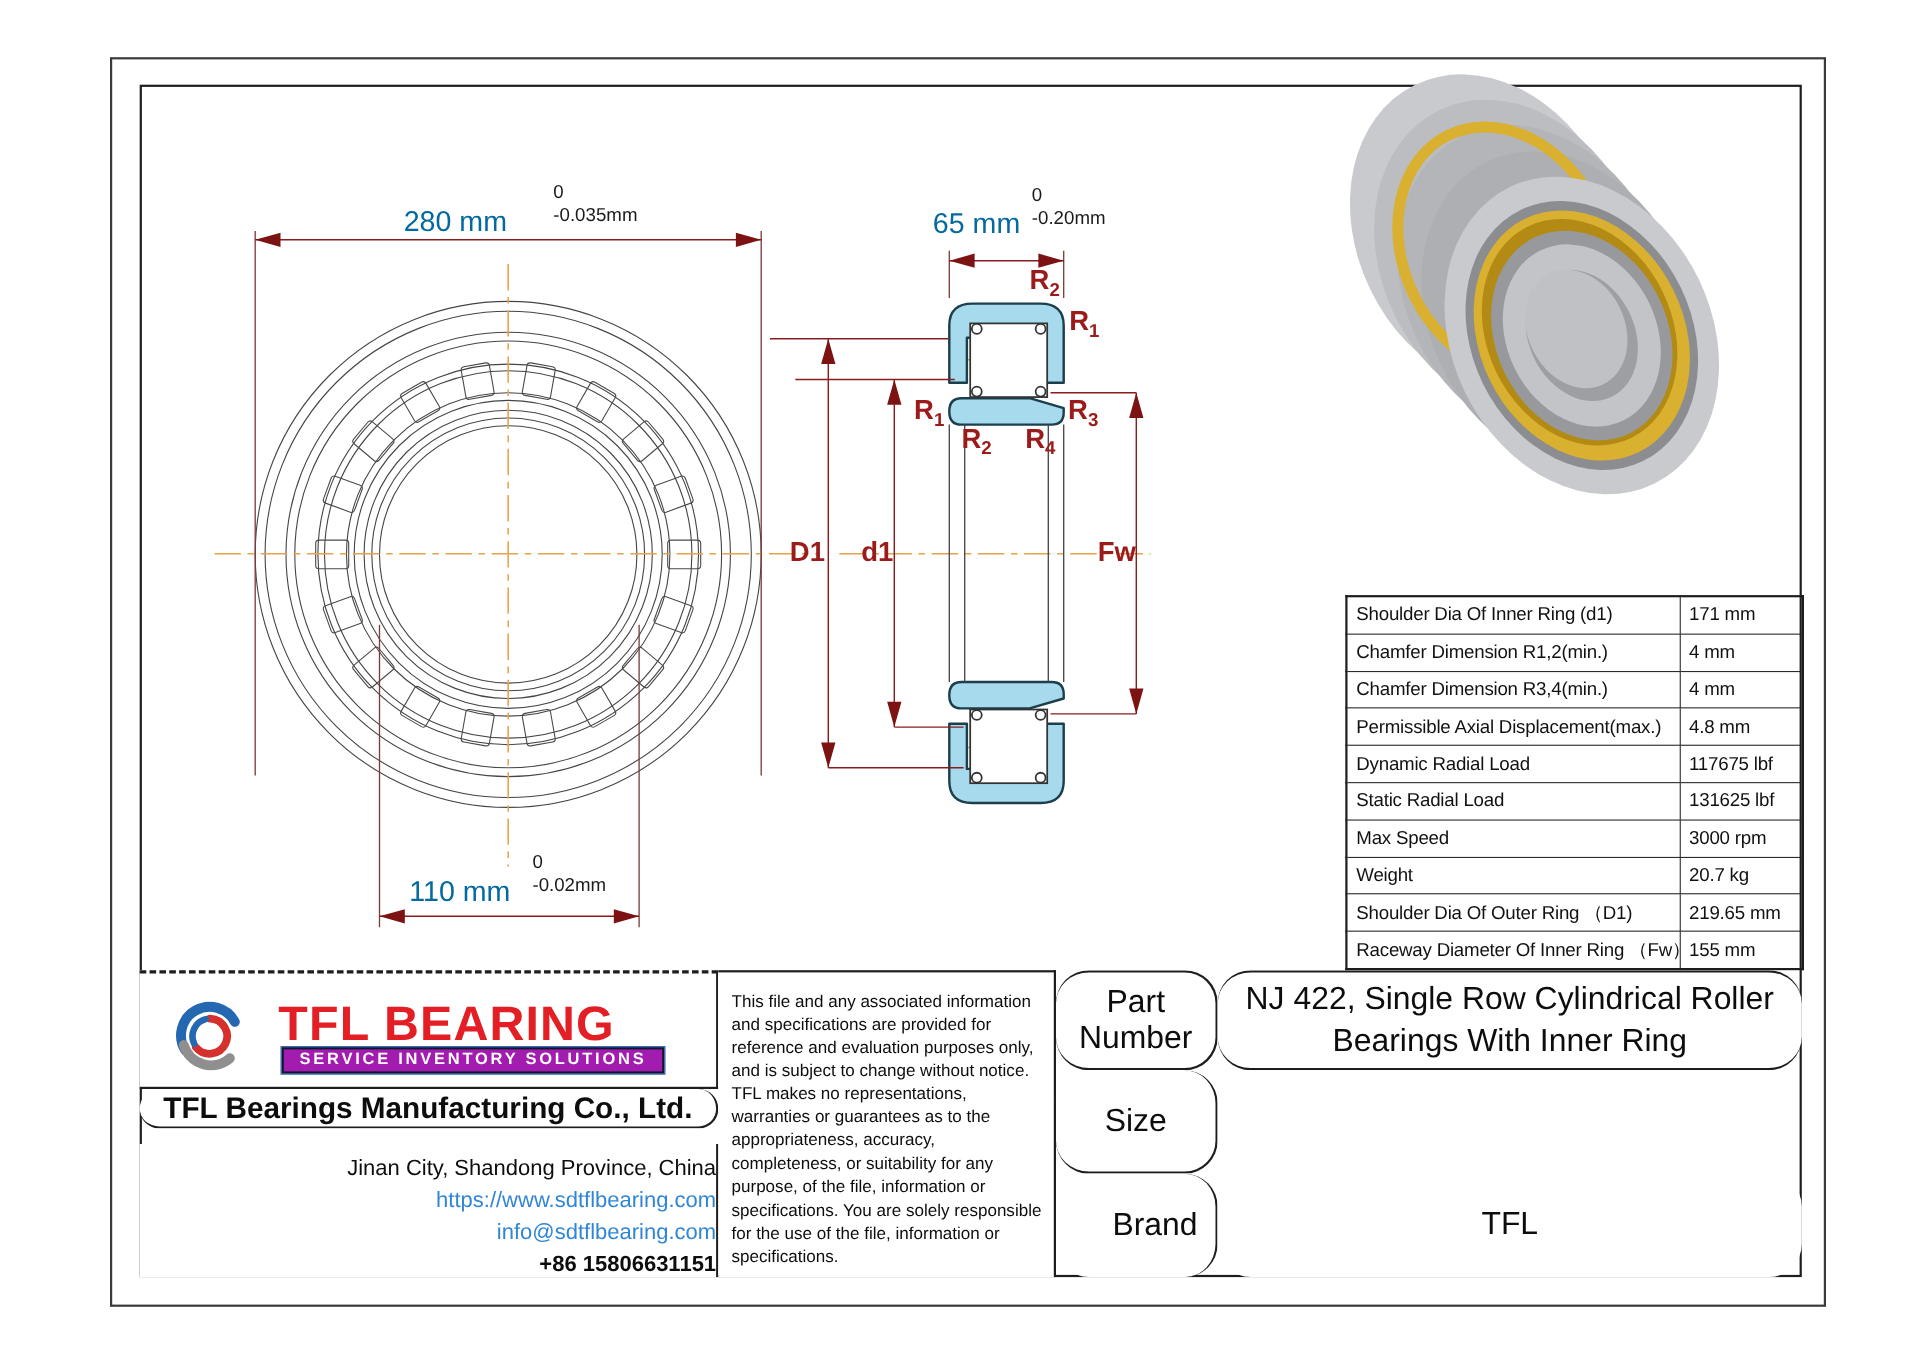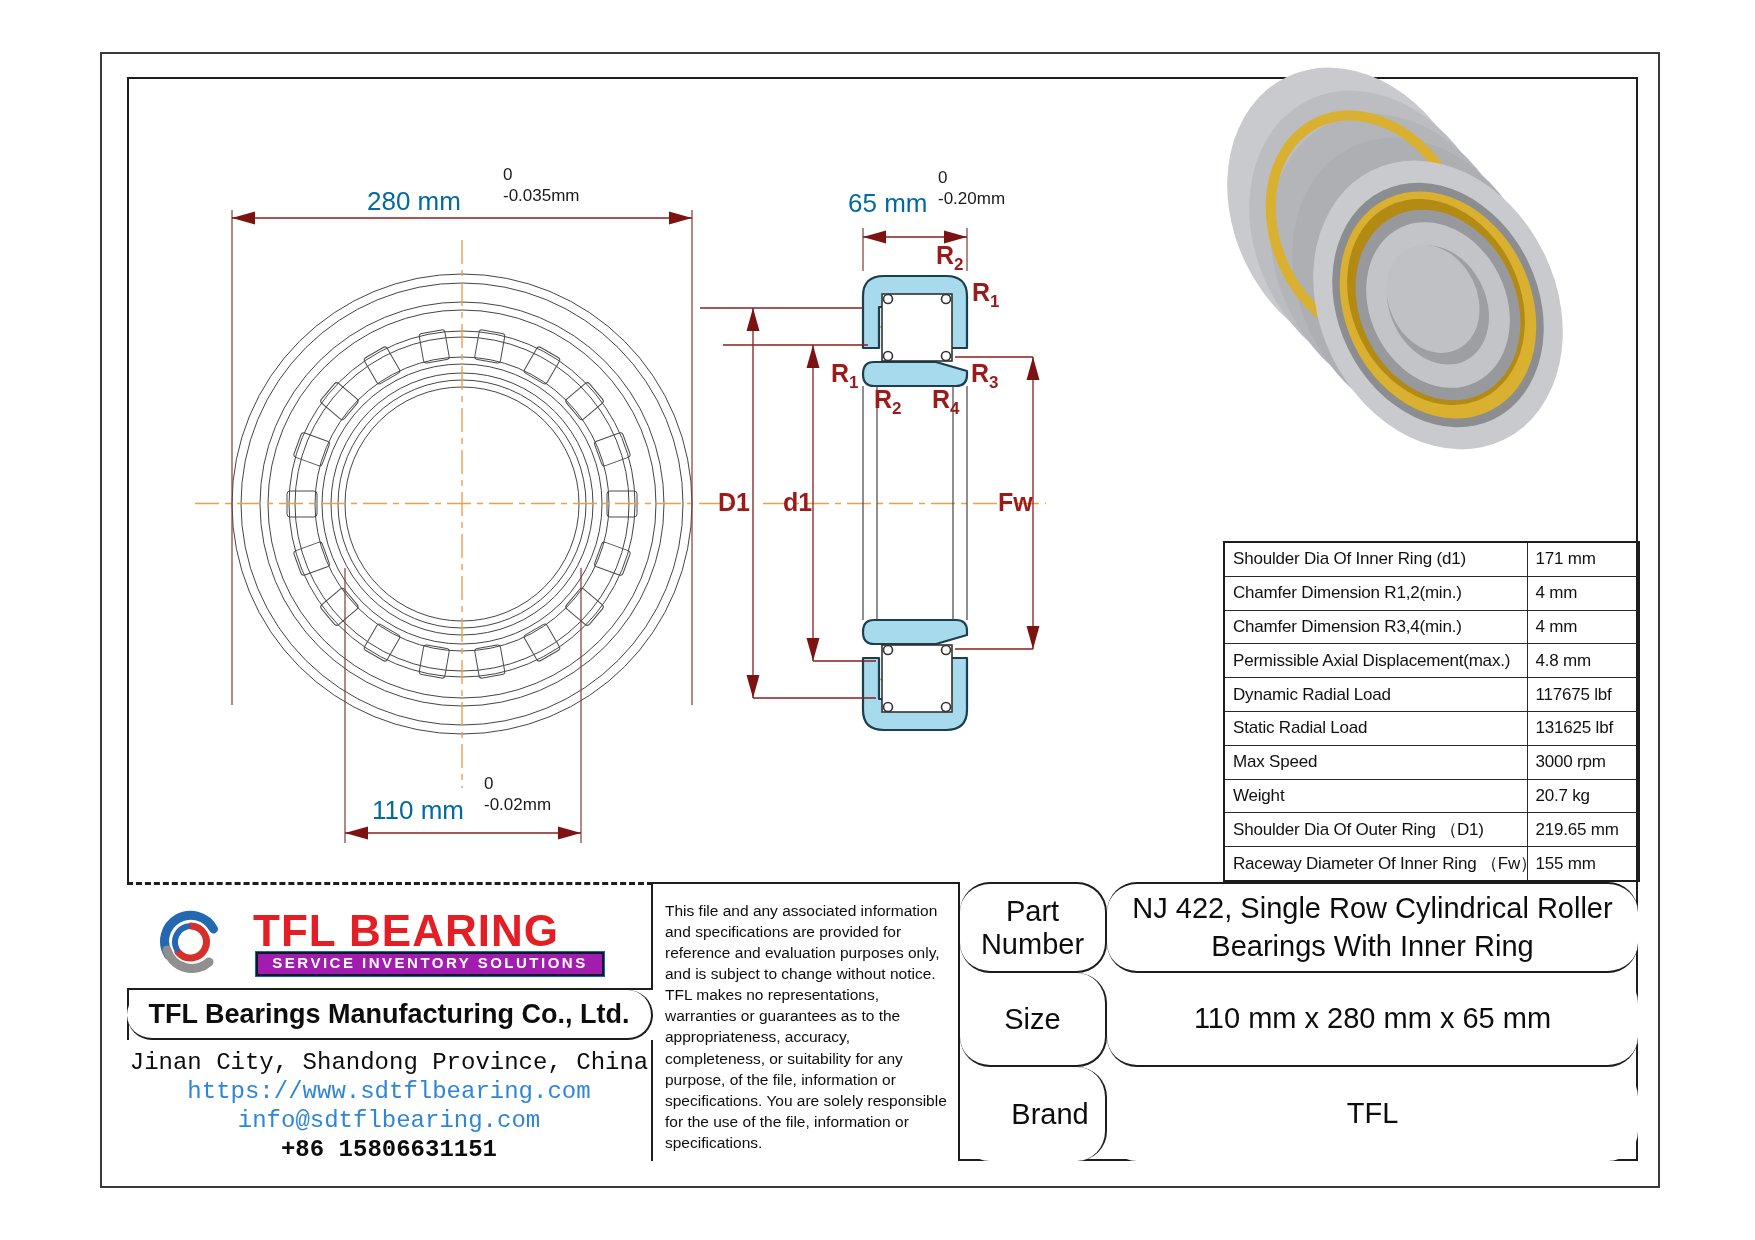--- a/index.html
+++ b/index.html
@@ -22,21 +22,21 @@
   #specs col.c1{width:303px;} #specs col.c2{width:112px;}
   
   .cell{position:absolute;box-sizing:border-box;background:#fff;}
   .b-top{border-top:2px solid #1d1d1d;} .b-right{border-right:2px solid #1d1d1d;}
   .b-bottom{border-bottom:2px solid #1d1d1d;} .b-top-dashed{border-top:3px dashed #1d1d1d;}
   .center-both{display:flex;align-items:center;justify-content:center;text-align:center;border-radius:30px;}
   .blocklabel{font-size:29px;color:#0d0d0d;}
   .blockvalue{font-size:29px;color:#0d0d0d;line-height:1.3;}
   #disclaimer{font-size:15.5px;line-height:1.36;color:#0d0d0d;padding:16px 10px 0 12px;text-align:left;}
   #company-name{font-size:27px;font-weight:700;color:#0d0d0d;}
-  .addr-line{font-size:24px;color:#0d0d0d;text-align:center;line-height:29px;font-family:Liberation Mono, monospace;}
+  .addr-line{font-size:20px;color:#0d0d0d;text-align:right;line-height:29px;}
   .addr-link{color:#2f86d6;text-decoration:none;cursor:pointer;}
   #phone{font-weight:600;}
   
   #logo-text{left:253px;top:906px;font-size:44px;font-weight:800;color:#e31e24;letter-spacing:1px;white-space:nowrap;}
   #logo-bar{left:256px;top:952px;width:348px;height:24px;background:#a21caf;border:2px solid #0f172a;
             outline:1px solid #1e63b0;box-sizing:border-box;display:flex;align-items:flex-start;justify-content:center;}
   #logo-bar span{color:#fff;font-size:15px;font-weight:700;letter-spacing:2.5px;white-space:nowrap;}
   svg{display:block;}
 </style>
 </head>
@@ -264,21 +264,21 @@
       <path d="M9 50 A 26 26 0 0 0 51 62" stroke="#8f8f8f" stroke-width="9"></path>
       <path d="M33 26 A 16 16 0 1 1 20 52" stroke="#d6302c" stroke-width="7"></path>
       <path d="M29 26.5 A 16 16 0 0 0 18.6 49" stroke="#2468b2" stroke-width="6"></path>
     </g>
   </svg>
   <div class="abs" id="logo-text">TFL BEARING</div>
   <div class="abs" id="logo-bar">
     <span>SERVICE INVENTORY SOLUTIONS</span>
   </div>
 
-  <div class="cell b-right b-bottom center-both" style="left:127px;top:990px;width:526px;height:50px;">
+  <div class="cell b-right b-bottom center-both" style="left:127px;top:990px;width:526px;height:36px;">
     <span id="company-name">TFL Bearings Manufacturing Co., Ltd.</span>
   </div>
 
   <div class="cell b-right" style="left:127px;top:1040px;width:526px;height:121px;padding-top:8px;">
     <div class="addr-line">Jinan City, Shandong Province, China</div>
     <div class="addr-line"><a class="addr-link">https://www.sdtflbearing.com</a></div>
     <div class="addr-line"><a class="addr-link">info@sdtflbearing.com</a></div>
     <div class="addr-line" id="phone">+86 15806631151</div>
   </div>
 
@@ -289,23 +289,20 @@
   <div class="cell b-top b-right b-bottom center-both" style="left:960px;top:882px;width:147px;height:91px;">
     <span class="blocklabel">Part Number</span>
   </div>
   <div class="cell b-top b-bottom center-both" style="left:1107px;top:882px;width:531px;height:91px;padding:0 20px;">
     <span class="blockvalue">NJ 422, Single Row Cylindrical Roller Bearings With Inner Ring</span>
   </div>
 
   <div class="cell b-right b-bottom center-both" style="left:960px;top:973px;width:147px;height:94px;">
     <span class="blocklabel">Size</span>
   </div>
-  <div class="cell b-bottom center-both" style="left:1107px;top:973px;width:531px;height:94px;">
-    <span class="blockvalue">110 mm x 280 mm x 65 mm</span>
-  </div>
 
   <div class="cell b-right center-both" style="left:960px;top:1067px;width:147px;height:94px;padding-left:35px;">
     <span class="blocklabel">Brand</span>
   </div>
   <div class="cell center-both" style="left:1107px;top:1067px;width:531px;height:94px;">
     <span class="blockvalue">TFL</span>
   </div>
 
 </div>
 

